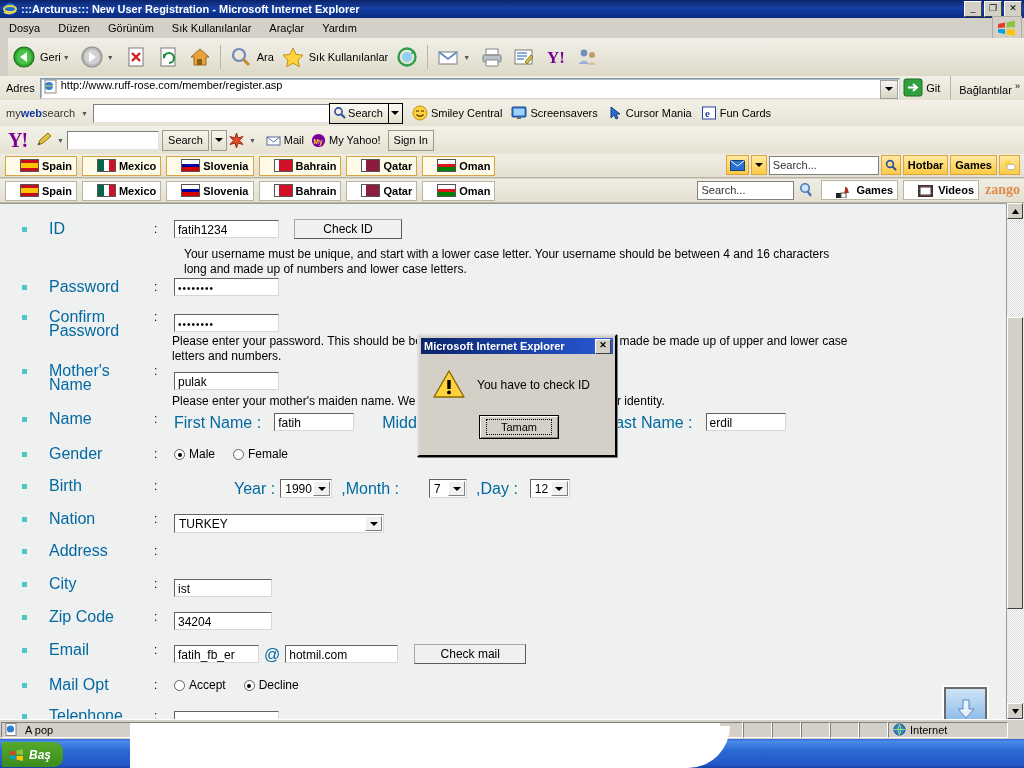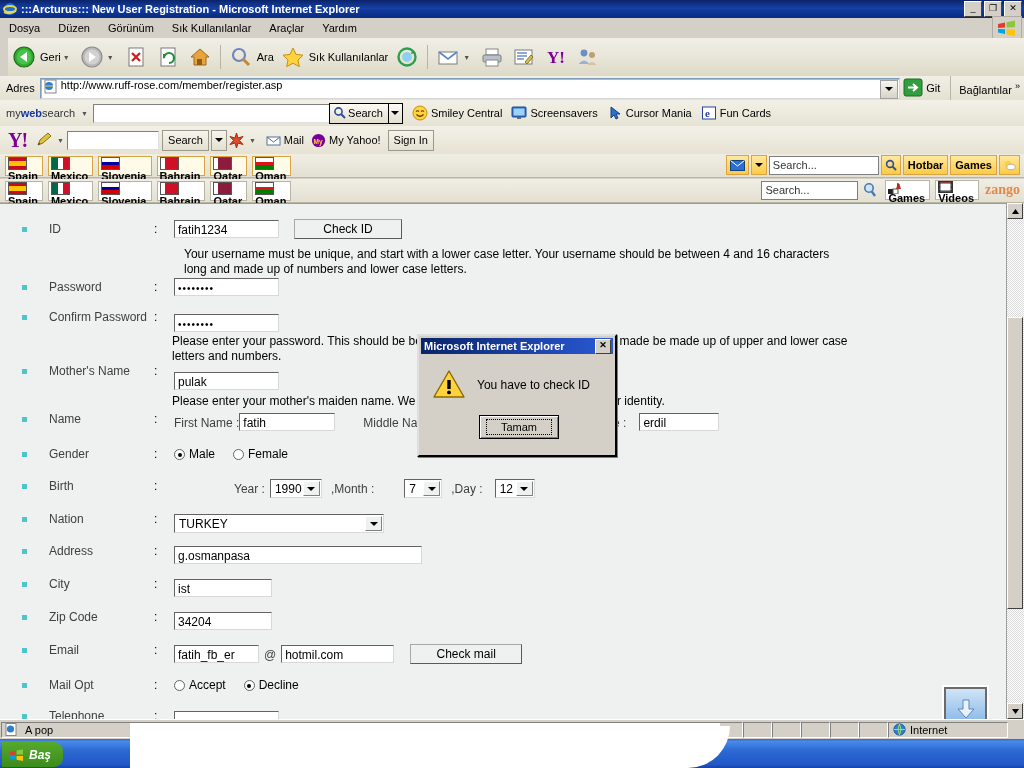--- a/index.html
+++ b/index.html
@@ -115,22 +115,22 @@
 
   
   .flagbar{
     position:absolute;left:0;width:1024px;height:23px;
     background:linear-gradient(to bottom,#f0eee4,#e3e0d1);
     display:flex;align-items:center;border-bottom:1px solid #b9b5a5;
   }
   .flagbar.b1{top:154px;}
   .flagbar.b2{top:179px;}
   .fbtn{
-    display:flex;align-items:flex-start;height:18px;margin-left:5px;
-    border:1px solid #d9a441;background:#fffbe8;padding:0 4px 0 2px;flex-direction:column;
+    display:flex;align-items:center;height:18px;margin-left:5px;
+    border:1px solid #d9a441;background:#fffbe8;padding:0 4px 0 14px;
   }
   .fbtn.plain{border:1px solid #b9b5a5;background:#fff;}
   .fbtn .fl{width:17px;height:11px;margin-right:3px;flex:0 0 auto;border:1px solid #555;}
   .fbtn .nm{font-size:11px;font-weight:bold;color:#000;}
   .rightgrp{position:absolute;right:4px;top:1px;display:flex;align-items:center;}
   .mini-btn{
     height:18px;display:flex;align-items:center;justify-content:center;padding:0 4px;
     border:1px solid #d9a441;background:linear-gradient(to bottom,#ffe9a0,#fcca44);
     font-size:11px;font-weight:bold;margin-left:2px;
   }
@@ -144,21 +144,21 @@
   .page{
     position:absolute;left:0;top:203px;width:1007px;height:516px;
     background:#eff0f0;overflow:hidden;border-top:1px solid #9b9b9b;
   }
   .page-inner{position:relative;width:1007px;height:516px;}
 
   .row{position:absolute;display:flex;align-items:flex-start;}
   .bullet{
     width:5px;height:5px;background:#4ec6c6;display:inline-block;margin-top:5px;
   }
-  .flabel{font-size:12px;color:#404040;line-height:14px;}
+  .flabel{font-size:16px;color:#0369a1;line-height:14px;}
   .colon{font-size:12px;color:#000;}
   .ti{
     background:#fff;border:1px solid;border-color:#636363 #d8d8d8 #d8d8d8 #636363;
     height:18px;font-size:12px;color:#000;padding:1px 2px 0 3px;
     font-family:"Liberation Sans",sans-serif;line-height:17px;box-sizing:border-box;
     overflow:hidden;white-space:nowrap;
   }
   .btn-std{
     background:#eff0f0;border:1px solid;border-color:#a8a8a8 #5a5a5a #5a5a5a #a8a8a8;
     height:20px;font-size:12px;color:#000;display:flex;align-items:center;justify-content:center;
@@ -715,21 +715,21 @@
         <span class="colon" style="width:20px">:</span>
         <span class="ti" style="width:105px;margin-top:8px">pulak</span>
       </div>
       <div class="helptext" style="position:absolute;left:172px;top:190px;width:680px;">Please enter your mother's maiden name. We will use this if we need to confirm your identity.</div>
 
       <div class="row" style="left:22px;top:208px;">
         <span class="bullet"></span>
         <span class="flabel" style="margin-left:22px;width:105px">Name</span>
         <span class="colon" style="width:20px">:</span>
         <span class="flabel" style="margin-top:4px">First Name :</span>
-        <span class="ti" style="width:96px;margin-top:1px">fatih</span>
+        <span class="ti" style="width:80px;margin-left:13px;margin-top:1px">fatih</span>
         <span class="flabel" style="margin-left:28px;margin-top:4px">Middle Name :</span>
         <span class="ti" style="width:80px;margin-left:13px;margin-top:1px"></span>
         <span class="flabel" style="margin-left:28px;margin-top:4px">Last Name :</span>
         <span class="ti" style="width:80px;margin-left:13px;margin-top:1px">erdil</span>
       </div>
 
       <div class="row" style="left:22px;top:243px;">
         <span class="bullet"></span>
         <span class="flabel" style="margin-left:22px;width:105px">Gender</span>
         <span class="colon" style="width:20px">:</span>
@@ -775,21 +775,20 @@
           <span class="arw">
               <span class="tri"></span>
             </span>
         </span>
       </div>
 
       <div class="row" style="left:22px;top:340px;">
         <span class="bullet"></span>
         <span class="flabel" style="margin-left:22px;width:105px">Address</span>
         <span class="colon" style="width:20px">:</span>
-        <span class="ti" style="width:248px;margin-top:2px">g.osmanpasa</span>
       </div>
 
       <div class="row" style="left:22px;top:373px;">
         <span class="bullet"></span>
         <span class="flabel" style="margin-left:22px;width:105px">City</span>
         <span class="colon" style="width:20px">:</span>
         <span class="ti" style="width:98px;margin-top:2px">ist</span>
       </div>
 
       <div class="row" style="left:22px;top:406px;">

